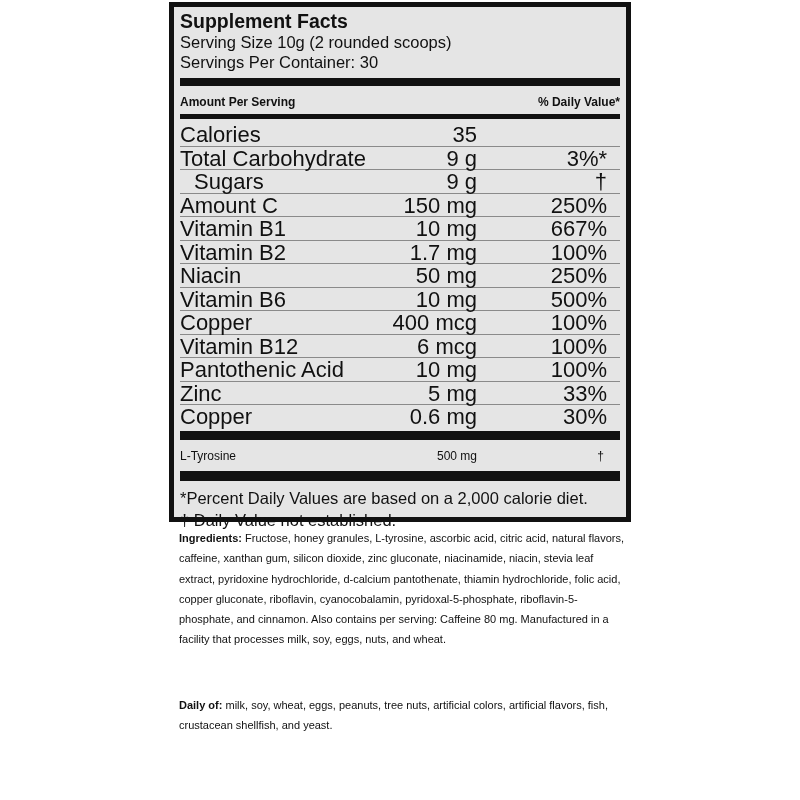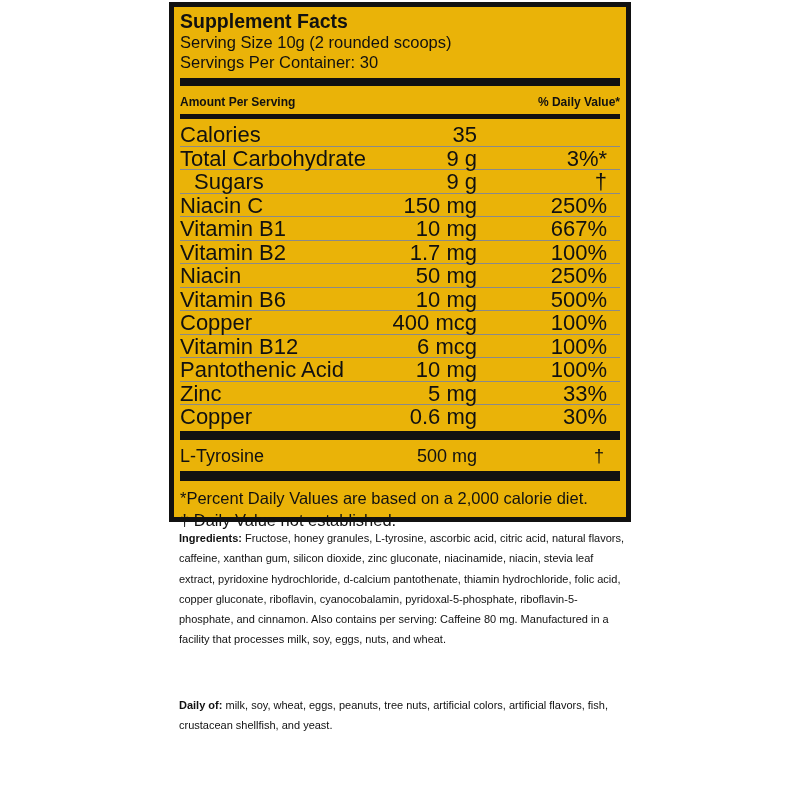--- a/index.html
+++ b/index.html
@@ -1,38 +1,38 @@
 <!DOCTYPE html>
 <html><head>
 <meta charset="utf-8">
 <style>
   html, body { margin: 0; padding: 0; background: #ffffff; }
   body { width: 800px; height: 800px; position: relative; overflow: hidden;
          font-family: "Liberation Sans", sans-serif; color: #111; }
   .panel {
     position: absolute; left: 169px; top: 2px; width: 452px; height: 510px;
-    border: 5px solid #111; background: #eab308; padding: 0;
+    border: 5px solid #111; background: #e5e5e5; padding: 0;
   }
   .inner { position: absolute; left: 6px; right: 6px; top: 0; }
   .title { font-weight: bold; font-size: 19.5px; line-height: 22px; margin-top: 3px; }
   .sub { font-size: 16.5px; line-height: 20px; }
   .bar-thick { height: 8px; background: #111; margin-top: 6px; }
   .hdr { display: flex; justify-content: space-between; font-weight: bold;
          font-size: 12px; line-height: 20px; margin-top: 6px; }
   .bar-med { height: 5px; background: #111; margin-top: 2px; }
   .row { position: relative; height: 22.5px; border-bottom: 1px solid #8a8a8a;
          font-size: 22px; line-height: 23px; }
   .row.last { border-bottom: none; }
   .row .name { position: absolute; left: 0; }
   .row .name.indent { left: 14px; }
   .row .amt { position: absolute; right: 143px; text-align: right; }
   .row .dv { position: absolute; right: 13px; text-align: right; }
   .rows { margin-top: 4px; }
   .bar-sep { height: 9px; background: #111; margin-top: 3px; }
-  .rowt { position: relative; height: 30px; font-size: 18px; line-height: 32px; }
+  .rowt { position: relative; height: 30px; font-size: 12px; line-height: 32px; }
   .rowt .name { position: absolute; left: 0; }
   .rowt .amt { position: absolute; right: 143px; }
   .rowt .dv { position: absolute; right: 16px; }
   .bar-sep2 { height: 10px; background: #111; margin-top: 1px; }
   .foot { font-size: 16.5px; line-height: 22px; margin-top: 6px; }
   .text-block { position: absolute; left: 179px; width: 450px; font-size: 11px;
                 line-height: 20.3px; color: #111; }
   .ingredients { top: 528px; }
   .freeof { top: 695px; }
   .text-block b { font-weight: bold; }
@@ -62,21 +62,21 @@
         <span class="name">Total Carbohydrate</span>
         <span class="amt">9 g</span>
         <span class="dv">3%*</span>
       </div>
       <div class="row">
         <span class="name indent">Sugars</span>
         <span class="amt">9 g</span>
         <span class="dv">†</span>
       </div>
       <div class="row">
-        <span class="name">Niacin C</span>
+        <span class="name">Amount C</span>
         <span class="amt">150 mg</span>
         <span class="dv">250%</span>
       </div>
       <div class="row">
         <span class="name">Vitamin B1</span>
         <span class="amt">10 mg</span>
         <span class="dv">667%</span>
       </div>
       <div class="row">
         <span class="name">Vitamin B2</span>

